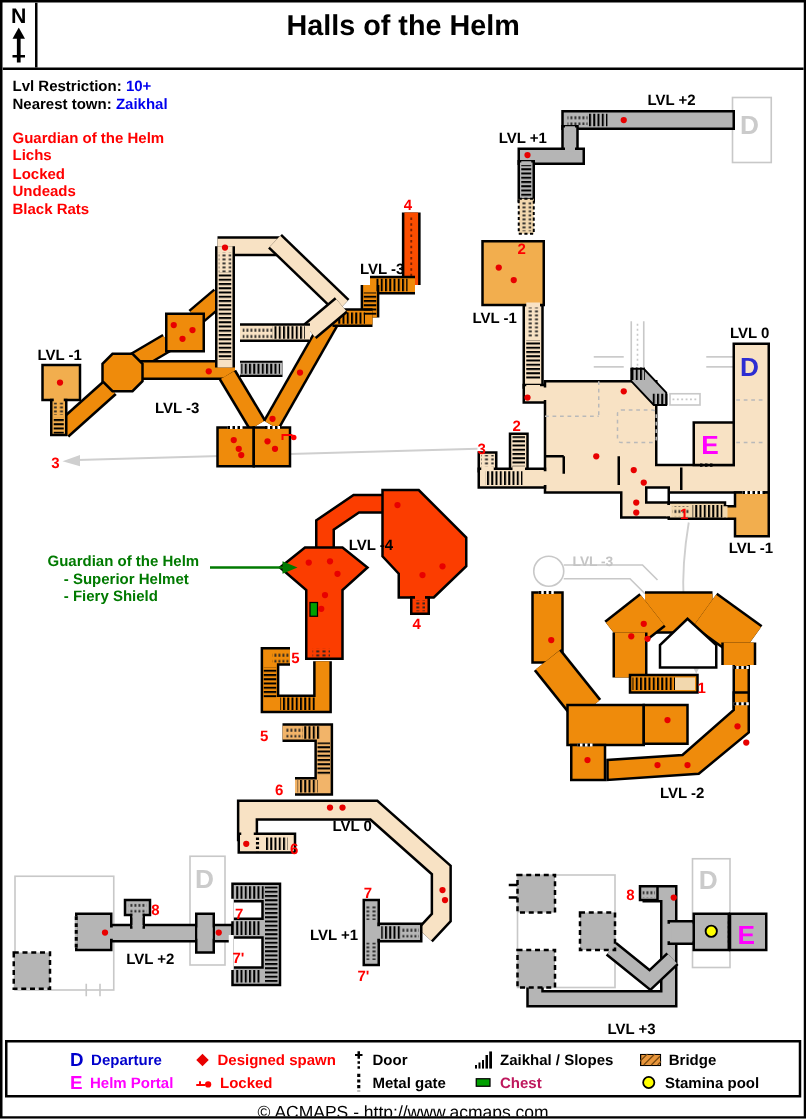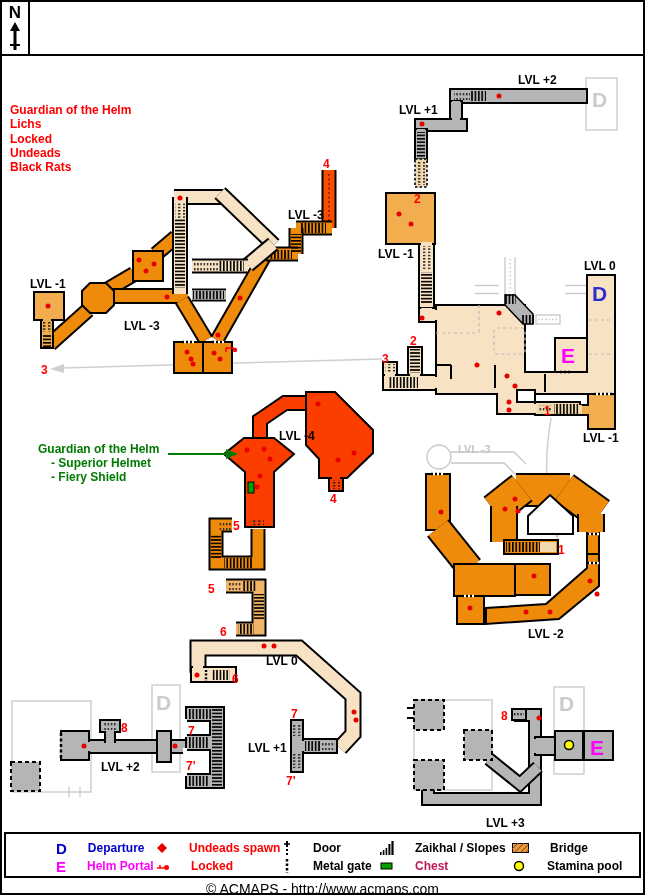--- a/index.html
+++ b/index.html
@@ -15,37 +15,42 @@
   .monsters{position:absolute;left:8px;top:101px;font-weight:bold;font-size:12px;line-height:14.3px;color:#ff0000;}
   .callout{position:absolute;left:36px;top:440px;font-weight:bold;font-size:12px;line-height:14px;color:#007a00;}
   .callout .sub{margin-left:13px;}
   svg.map{position:absolute;left:0;top:0;}
   .lbl{font:bold 12px "Liberation Sans",sans-serif;fill:#000;}
   .lblg{font:bold 11px "Liberation Sans",sans-serif;fill:#c4c4c4;}
   .mk{font:bold 12px "Liberation Sans",sans-serif;fill:#ff0000;}
   .pl{font:bold 21px "Liberation Sans",sans-serif;}
   .legend{position:absolute;left:2px;right:2px;top:830px;height:46px;border:2px solid #000;box-sizing:border-box;}
   .litem{position:absolute;display:flex;align-items:center;height:16px;}
-  .litem .lab{font-weight:bold;font-size:12px;margin-left:21px;white-space:nowrap;text-align:center;}
+  .litem .lab{font-weight:bold;font-size:12px;margin-left:6px;white-space:nowrap;text-align:center;}
   .footer{position:absolute;left:0;right:0;top:879px;text-align:center;font-size:14px;}
 </style>
 </head>
 <body>
 
 <div class="page">
   <div class="nbox">
     <div class="n">N</div>
     <svg width="22" height="30">
       <polygon points="11,0 6,9 16,9" fill="#000"></polygon>
       <rect x="9.5" y="8" width="3" height="20" fill="#000"></rect>
       <rect x="6" y="22" width="10" height="2" fill="#000"></rect>
     </svg>
   </div>
+  <div class="title">Halls of the Helm</div>
   <div class="hline"></div>
 
+  <div class="info">
+    <div><span>Lvl Restriction:</span> <span class="blue">10+</span></div>
+    <div><span>Nearest town:</span> <span class="blue">Zaikhal</span></div>
+  </div>
   <div class="monsters">
     <div>Guardian of the Helm</div>
     <div>Lichs</div>
     <div>Locked</div>
     <div>Undeads</div>
     <div>Black Rats</div>
   </div>
   <div class="callout">
     <div>Guardian of the Helm</div>
     <div class="sub">- Superior Helmet</div>
@@ -456,21 +461,21 @@
 
   <div class="legend">
     <div class="litem" style="left:50px;top:6px">
       <span style="color:#0000cc;font-weight:bold;font-size:15px">D</span>
       <span class="lab" style="color:#0000cc">Departure</span>
     </div>
     <div class="litem" style="left:150px;top:6px">
       <svg width="12" height="12">
           <polygon points="6,1 11,6 6,11 1,6" fill="#e80000"></polygon>
         </svg>
-      <span class="lab" style="color:#ff0000">Undeads spawn</span>
+      <span class="lab" style="color:#ff0000">Designed spawn</span>
     </div>
     <div class="litem" style="left:276px;top:6px">
       <svg width="10" height="16">
           <path d="M5,1 V7 M5,9 V11 M5,13 V15" stroke="#000" stroke-width="2"></path>
           <path d="M2,4 H8" stroke="#000" stroke-width="1.5"></path>
         </svg>
       <span class="lab">Door</span>
     </div>
     <div class="litem" style="left:374px;top:6px">
       <svg width="14" height="14">

